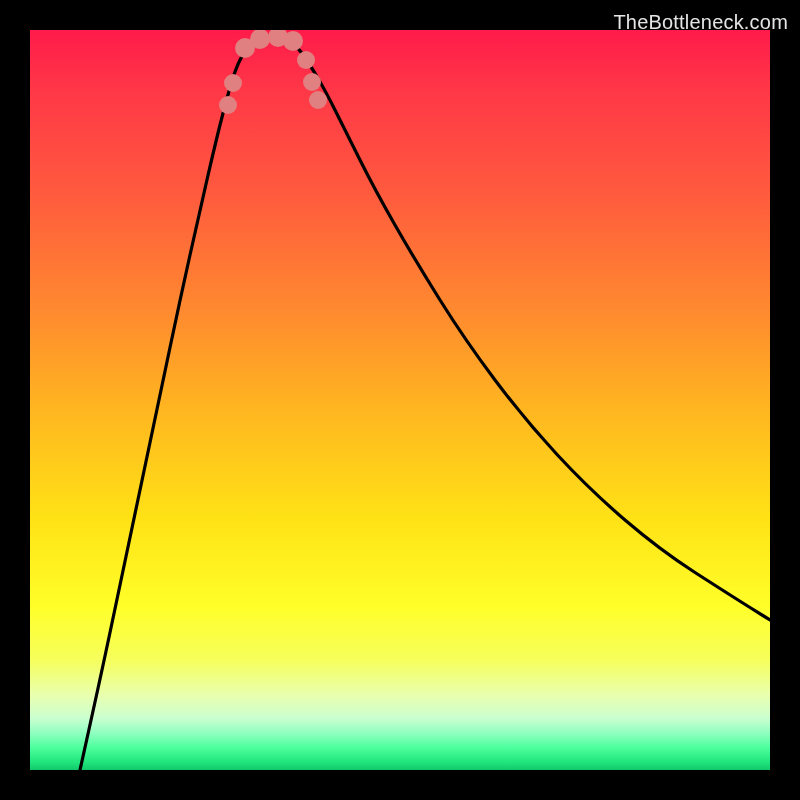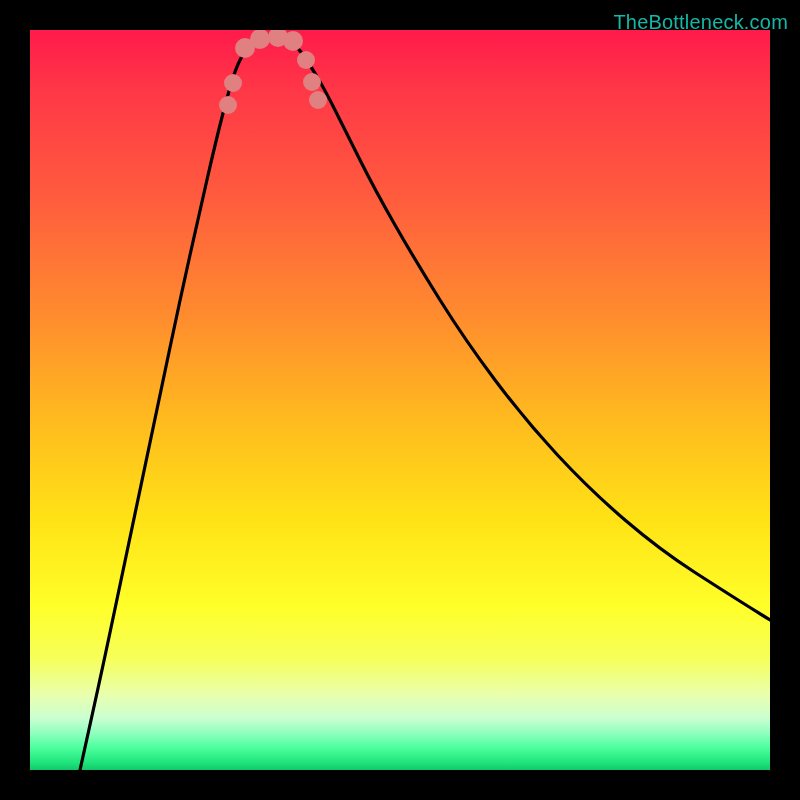--- a/index.html
+++ b/index.html
@@ -50,21 +50,21 @@
   svg.curves {
     position: absolute;
     inset: 0;
     width: 100%;
     height: 100%;
   }
   .watermark {
     position: absolute;
     top: 11px;
     right: 12px;
-    color: #14b8a6;
+    color: #e5e5e5;
     font-size: 20px;
     letter-spacing: 0.2px;
     user-select: none;
   }
 </style>
 </head>
 <body>
 
 <div class="frame">
 

